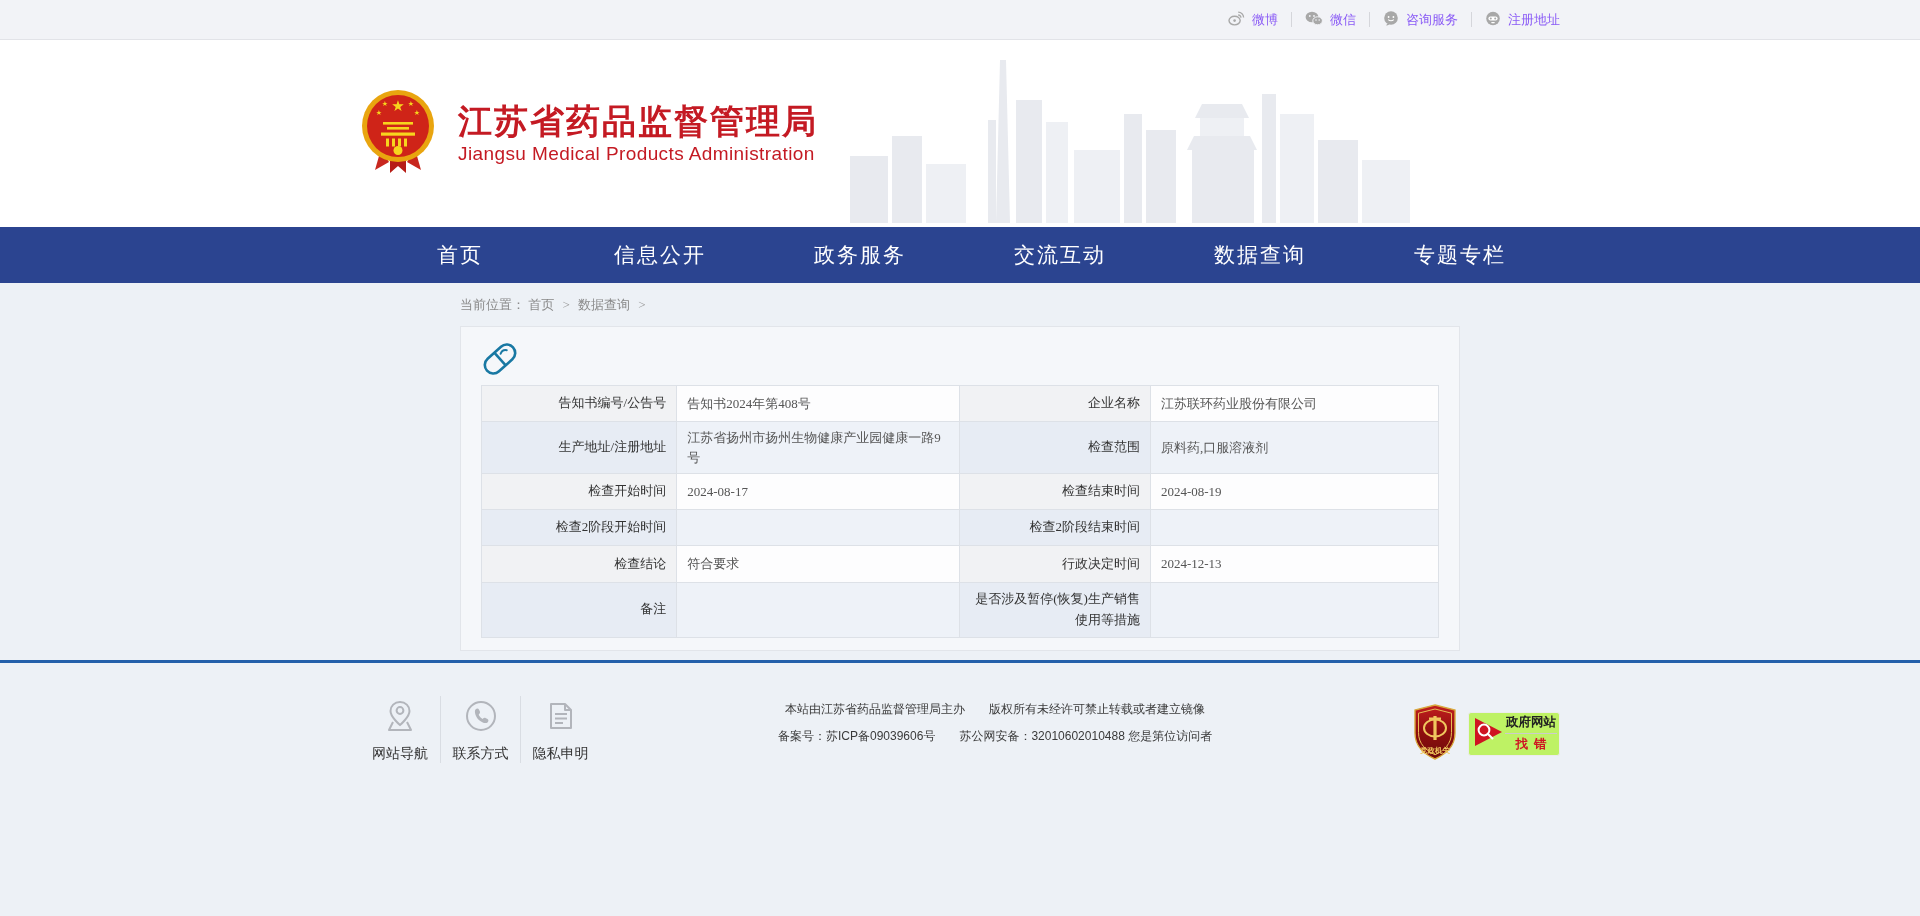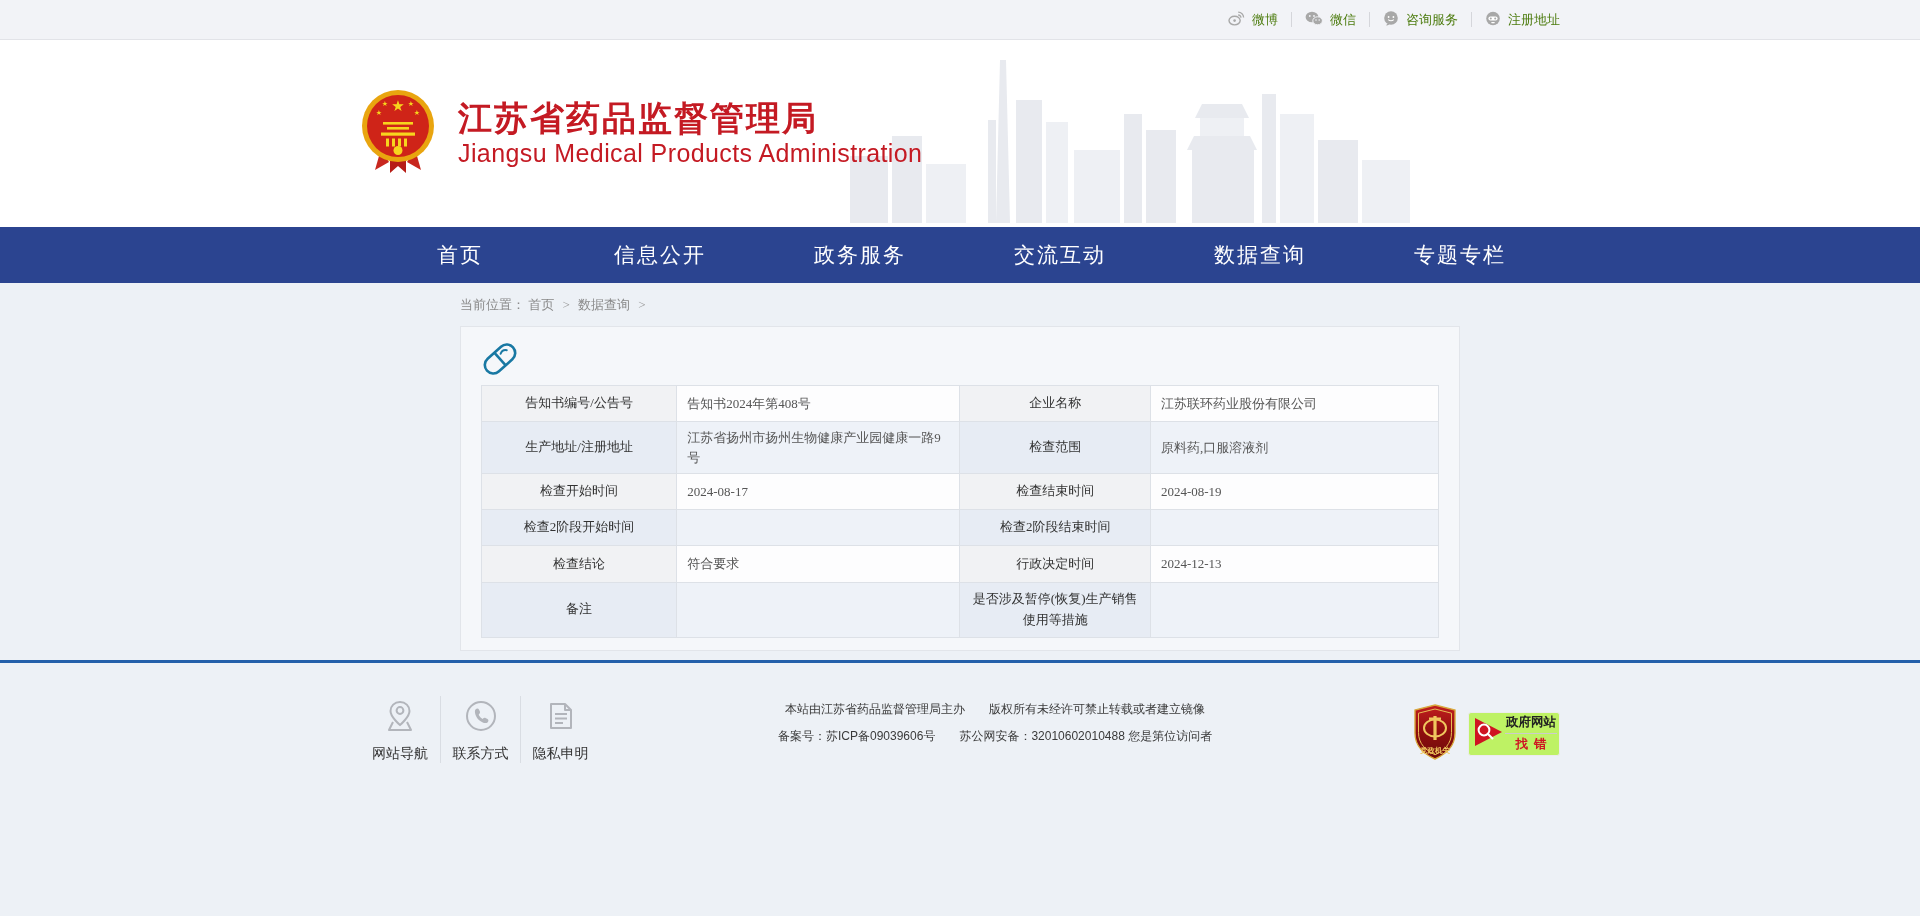--- a/index.html
+++ b/index.html
@@ -10,49 +10,49 @@
     font-family:"Liberation Sans","DejaVu Sans",sans-serif;
     display:flex; flex-direction:column;
     overflow:hidden;
   }
   .container-lg { width:1200px; margin:0 auto; }
   .container-md { width:1000px; margin:0 auto; }
 
   
   .topbar { height:40px; background:#f2f3f7; border-bottom:1px solid #e2e3e8; flex:0 0 auto; }
   .topbar-inner { height:100%; display:flex; justify-content:flex-end; align-items:center; }
-  .topbar-item { display:flex; align-items:center; gap:7px; color:#4d7c0f; font-size:13px; padding:0 13px; cursor:pointer; }
+  .topbar-item { display:flex; align-items:center; gap:7px; color:#8b5cf6; font-size:13px; padding:0 13px; cursor:pointer; }
   .topbar-item:last-child { padding-right:0; }
   .tb-divider { width:1px; height:15px; background:#d5d6db; }
 
   
   .site-header { height:187px; background:#ffffff; flex:0 0 auto; }
   .header-inner { position:relative; height:100%; }
   .skyline { position:absolute; right:150px; bottom:0; }
   .logo-block { position:absolute; left:0; top:50%; transform:translateY(-50%); display:flex; align-items:center; gap:22px; }
   .site-title { font-size:34px; font-weight:bold; color:#c41a23; letter-spacing:2px; line-height:1.15; }
-  .site-subtitle { font-size:25px; color:#c41a23; margin-top:1px; letter-spacing:0.4px; }
+  .site-subtitle { font-size:19px; color:#c41a23; margin-top:1px; letter-spacing:0.4px; }
 
   
   .mainnav { height:56px; background:#2b4490; flex:0 0 auto; }
   .nav-inner { display:flex; height:100%; }
   .nav-item { width:200px; text-align:center; line-height:56px; color:#ffffff; font-size:21px; letter-spacing:2px; cursor:pointer; }
 
   
   main { flex:0 0 auto;font-family:Liberation Serif, serif; }
   .breadcrumb { padding:13px 0 12px; font-size:13px; color:#8a8a8a; }
   .breadcrumb a { color:#8a8a8a; text-decoration:none; cursor:pointer; }
   .bc-sep { margin:0 5px; color:#9a9a9a; }
 
   .panel { background:#f5f7fa; border:1px solid #e2e5ea; padding:14px 20px 12px; margin-bottom:9px; }
   .pill-wrap { height:40px; display:flex; align-items:center; }
 
   table.detail { width:100%; border-collapse:collapse; font-size:13px; table-layout:fixed; margin-top:4px; }
   table.detail td { border:1px solid #dde1e7; padding:6px 10px; vertical-align:middle; }
-  td.lbl { text-align:center; padding-right:24px; color:#333333; background:#f1f2f4; line-height:1.6; }
+  td.lbl { text-align:right; padding-right:24px; color:#333333; background:#f1f2f4; line-height:1.6; }
   td.val { text-align:left; padding-left:16px; color:#555555; background:#fdfdfe; line-height:1.5; }
   tr.alt td.lbl { background:#e7ecf4; }
   tr.alt td.val { background:#eef2f8; }
   tr.h36 { height:36px; } tr.h49 { height:49px; } tr.h37 { height:37px; } tr.h53 { height:53px;margin-left:48px; }
 
   
   footer { flex:1 1 auto; border-top:3px solid #2460aa; background:#edf1f6; }
   .footer-inner { display:flex; align-items:flex-start; padding-top:33px; }
   .flinks { display:flex; }
   .flink { width:80px; text-align:center; cursor:pointer; padding:2px 4px 0; }

